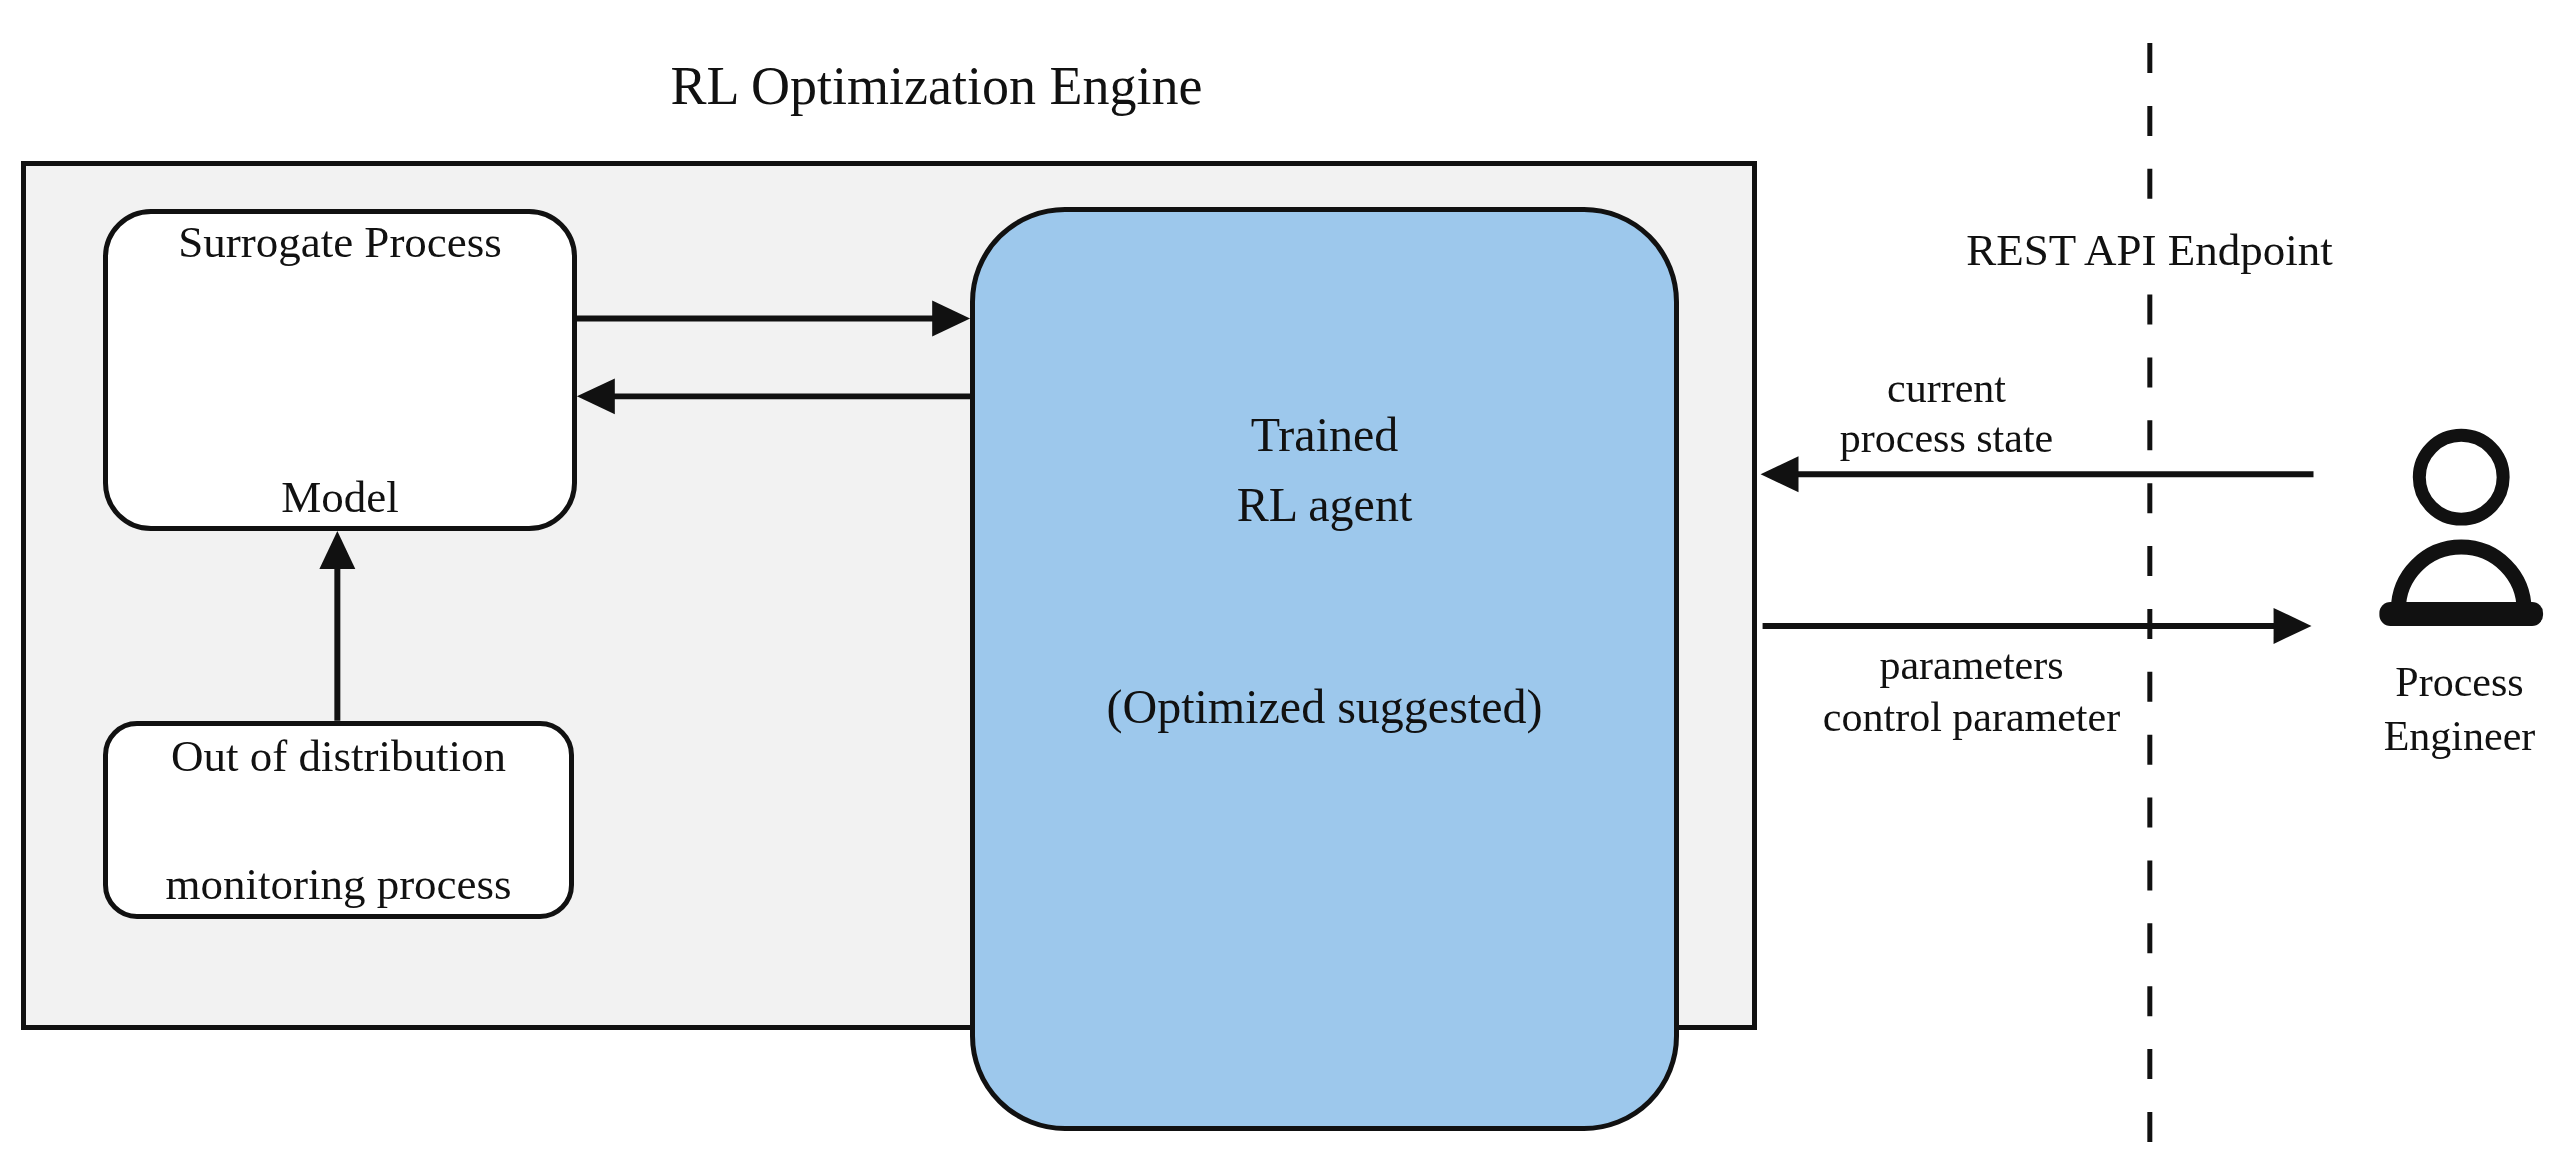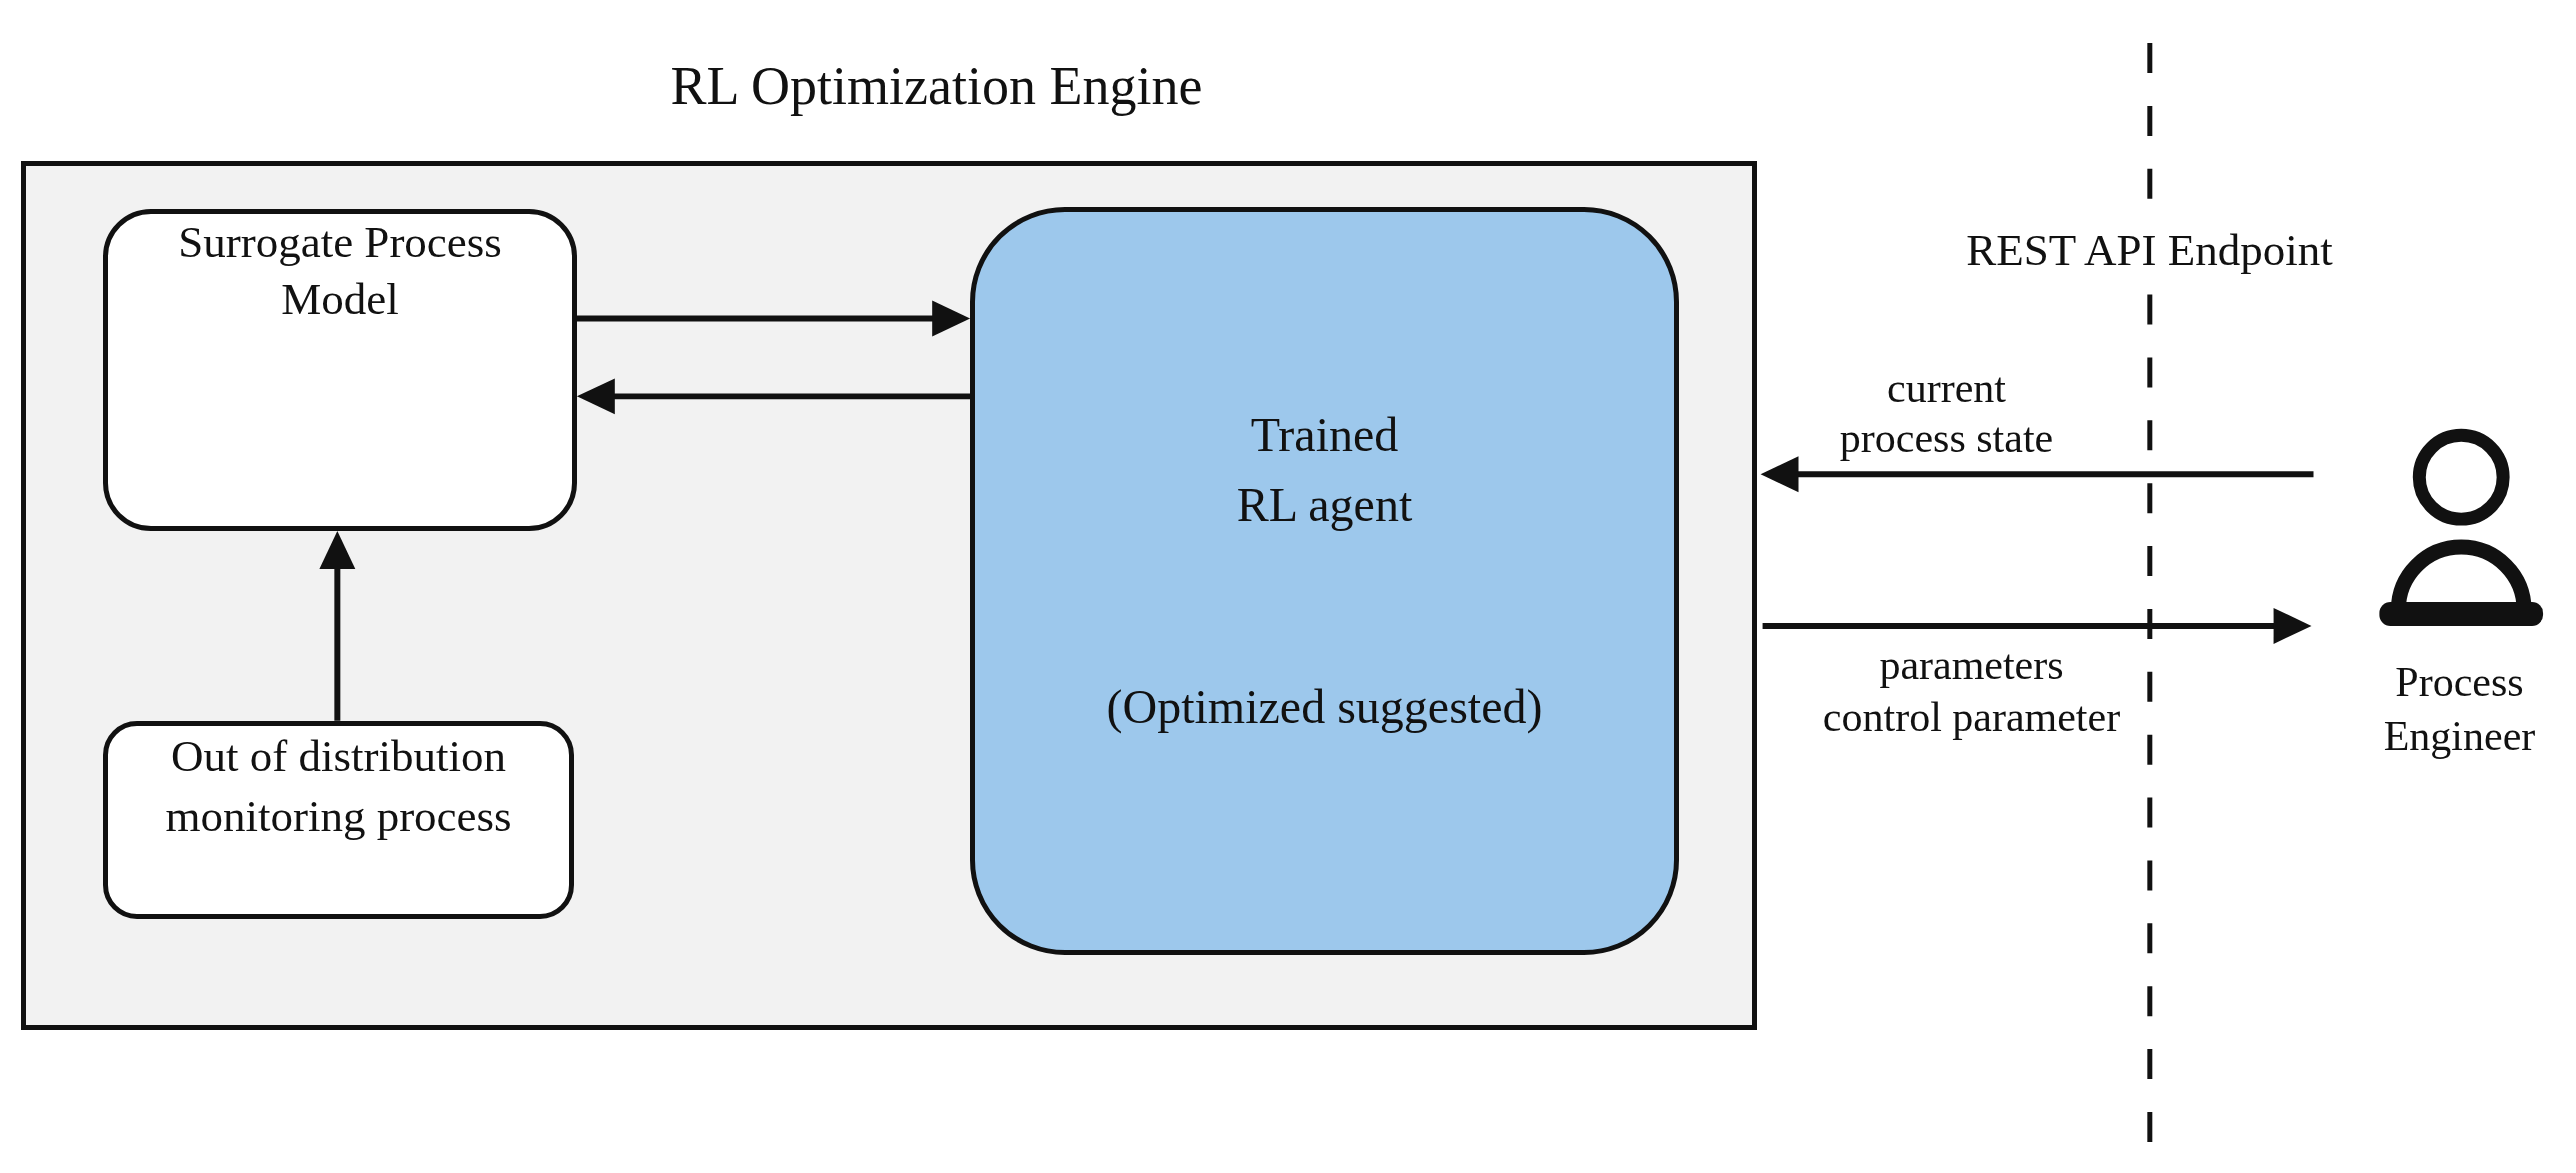--- a/index.html
+++ b/index.html
@@ -36,35 +36,35 @@
     left:21px; top:161px; width:1736px; height:869px;
     background:var(--engine-bg);
     border:5px solid var(--line-black);
   }
 
   
   .node{
     background:#ffffff;
     border:5px solid var(--line-black);
     display:flex; flex-direction:column;
-    align-items:center; justify-content:flex-start;
+    align-items:center; justify-content:space-between;
     text-align:center;
   }
   .surrogate-box{
     left:103px; top:209px; width:474px; height:322px;
     border-radius:48px;
     font-size:45px; line-height:57px;
   }
   .ood-box{
     left:103px; top:721px; width:471px; height:198px;
     border-radius:34px;
     font-size:45px; line-height:60px;
   }
   .agent-box{
-    left:970px; top:207px; width:709px; height:748px;
+    left:970px; top:207px; width:709px; height:924px;
     border-radius:95px;
     background:var(--agent-blue);
     border:5px solid var(--line-black);
   }
   .agent-box .agent-main{
     position:absolute; left:0; right:0; top:188px;
     font-size:48px; line-height:70px; text-align:center;
   }
   .agent-box .agent-sub{
     position:absolute; left:0; right:0; top:460px;

